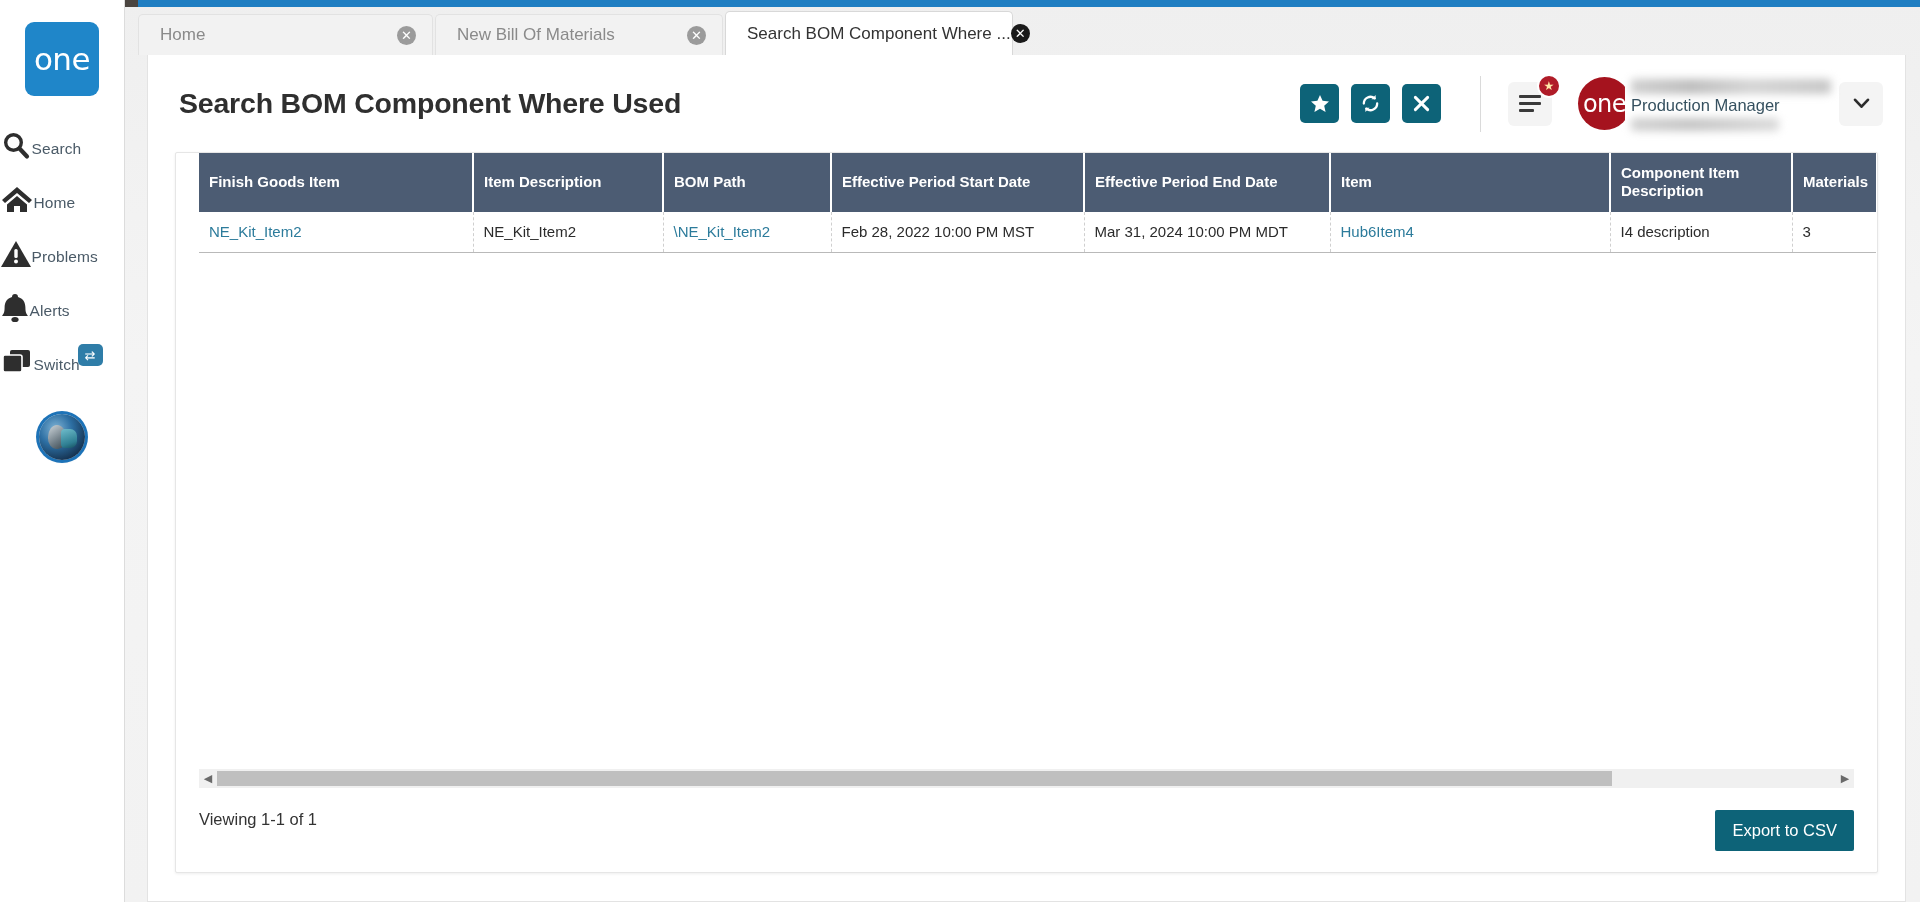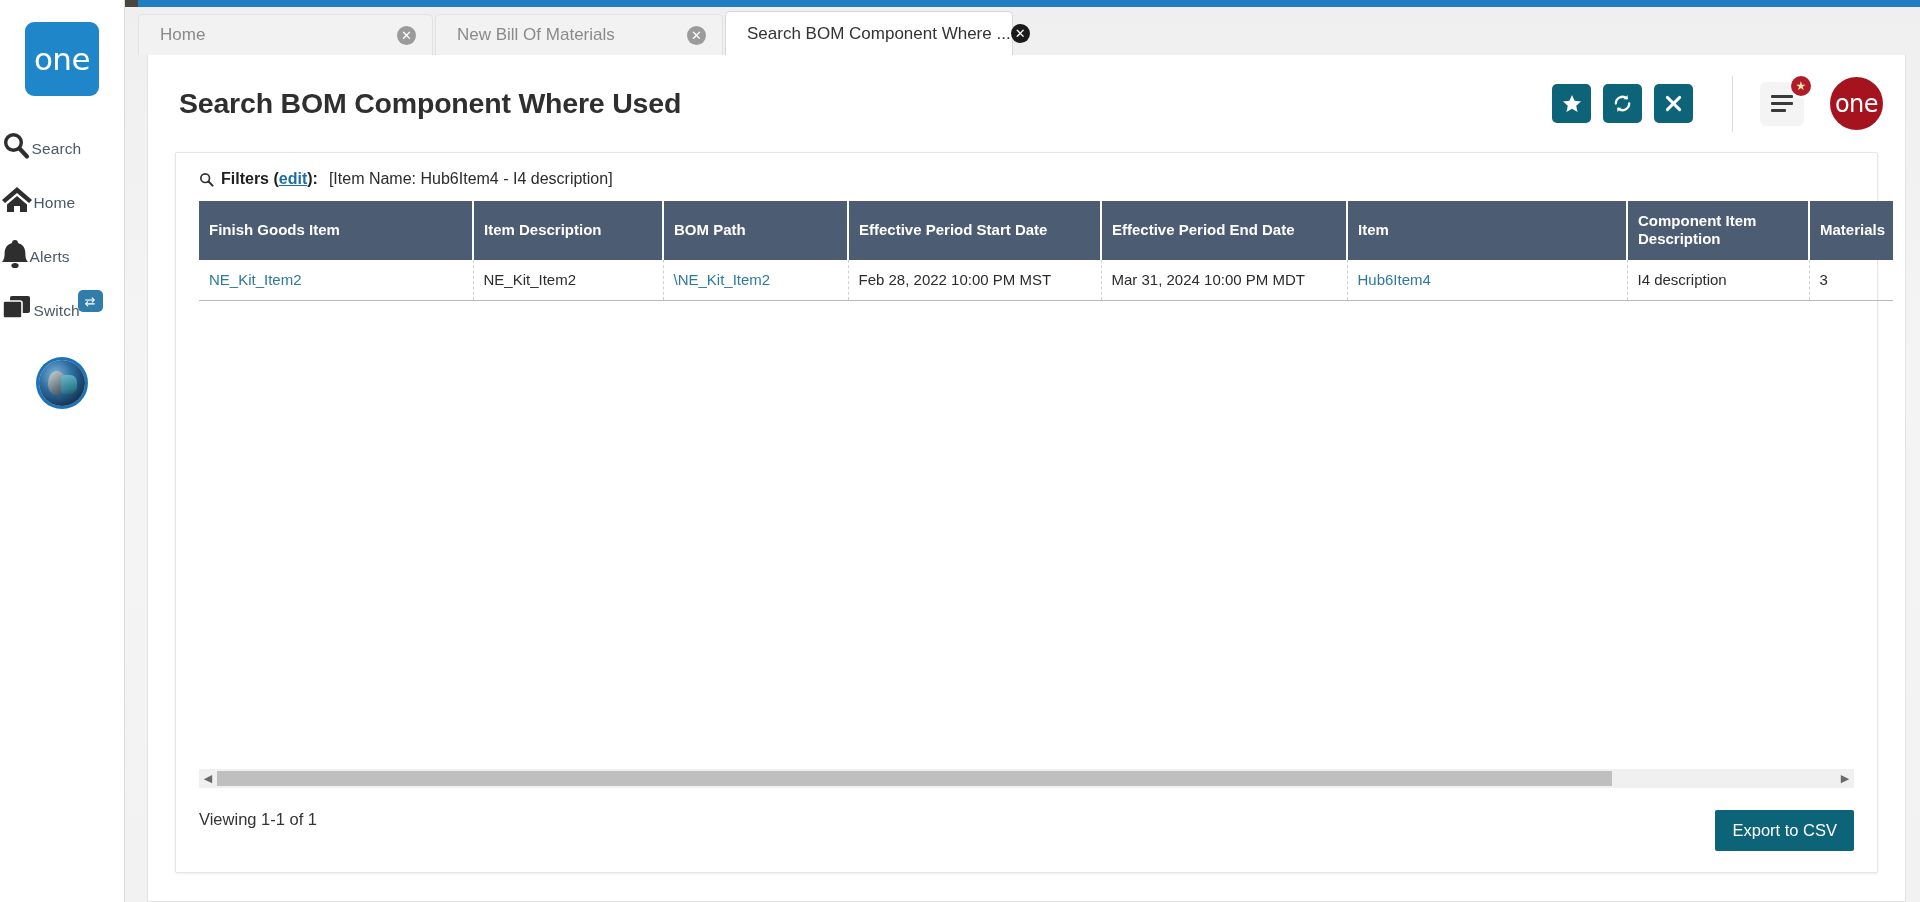--- a/index.html
+++ b/index.html
@@ -251,21 +251,21 @@
     font-size: 15px; color: #2b2b2b;
     padding: 10px 11px 11px 10px;
     border-right: 1px dashed #cfcfcf;
     border-bottom: 1px solid #b9b9b9;
     vertical-align: middle; height: 41px;
     font-family: "Liberation Sans", sans-serif;
     overflow: hidden; text-overflow: ellipsis; white-space: nowrap;
   }
   table#grid tbody td:last-child { border-right: none; }
   .cell-link { color: #2c7b9b; cursor: pointer; }
-  .c1 { width: 274px; } .c2 { width: 190px; } .c3 { width: 185px; }
+  .c1 { width: 274px; } .c2 { width: 190px; } .c3 { width: 168px; }
   .c4 { width: 253px; } .c5 { width: 246px; } .c6 { width: 280px; }
   .c7 { width: 182px; } .c8 { width: 84px; }
 
   
   #hscroll {
     margin: auto 23px 0 23px;
     height: 19px; background: #f0f0f0;
     display: flex; align-items: center;
     position: relative;
   }
@@ -317,20 +317,30 @@
   <div class="nav-item">
     <span class="nav-icon">
       <svg width="34" height="30" viewBox="0 0 34 30">
           <path d="M17 2 L32 15 L29 18 L17 8 L5 18 L2 15 Z" fill="#2e2e2e"></path>
           <path d="M17 11 L27 19.5 V27 H20 V21 H14 V27 H7 V19.5 Z" fill="#2e2e2e"></path>
         </svg>
     </span>
     <span class="nav-label">Home</span>
   </div>
 
+  <div class="nav-item">
+    <span class="nav-icon">
+      <svg width="32" height="30" viewBox="0 0 32 30">
+          <path d="M16 2 L31 28 H1 Z" fill="#2e2e2e"></path>
+          <rect x="14.3" y="10" width="3.4" height="9" rx="1.5" fill="#ffffff"></rect>
+          <circle cx="16" cy="22.6" r="2" fill="#ffffff"></circle>
+        </svg>
+    </span>
+    <span class="nav-label">Problems</span>
+  </div>
 
   <div class="nav-item">
     <span class="nav-icon">
       <svg width="30" height="32" viewBox="0 0 30 32">
           <path d="M15 2 a3 3 0 0 1 3 3 c5 1.4 7.4 5.4 7.4 10.6 0 5 1.2 6.6 2.6 8.4 H2 c1.4-1.8 2.6-3.4 2.6-8.4 C4.6 10.4 7 6.4 12 5 a3 3 0 0 1 3-3 Z" fill="#2e2e2e"></path>
           <ellipse cx="15" cy="27.5" rx="3.6" ry="2.6" fill="#2e2e2e"></ellipse>
         </svg>
     </span>
     <span class="nav-label">Alerts</span>
   </div>
@@ -409,37 +419,35 @@
           <span class="bar"></span>
           <span class="bar"></span>
           <span class="bar"></span>
           <span id="fav-badge">★</span>
         </div>
 
         <div id="brand-circle">
           <span>one</span>
         </div>
 
+        <div id="user-box">
+          <div id="user-name-blur"></div>
+          <div id="user-role">Production Manager</div>
+          <div id="user-org-blur"></div>
+          <div id="user-caret">
+            <svg width="17" height="11" viewBox="0 0 18 12">
+                <path d="M2 2 L9 9.5 L16 2" fill="none" stroke="#2c2c2c" stroke-width="2.9" stroke-linecap="round" stroke-linejoin="round"></path>
+              </svg>
+          </div>
+        </div>
       </div>
     </div>
 
     <div id="content-card">
 
-      <div id="filters-row">
-        <span id="filters-icon">
-          <svg width="15" height="15" viewBox="0 0 16 16">
-              <circle cx="6.6" cy="6.6" r="4.6" fill="none" stroke="#2f2f2f" stroke-width="1.8"></circle>
-              <line x1="10.2" y1="10.2" x2="14.5" y2="14.5" stroke="#2f2f2f" stroke-width="2.1" stroke-linecap="round"></line>
-            </svg>
-        </span>
-        <span id="filters-label">Filters (</span>
-          <span id="filters-edit">edit</span>
-          <span id="filters-label-end" style="font-weight:bold;">):</span>
-        <span id="filters-value">[Item Name: Hub6Item4 - I4 description]</span>
-      </div>
 
       <div id="table-wrap">
         <table id="grid">
           <thead>
             <tr>
               <th class="c1">Finish Goods Item</th>
               <th class="c2">Item Description</th>
               <th class="c3">BOM Path</th>
               <th class="c4">Effective Period Start Date</th>
               <th class="c5">Effective Period End Date</th>

